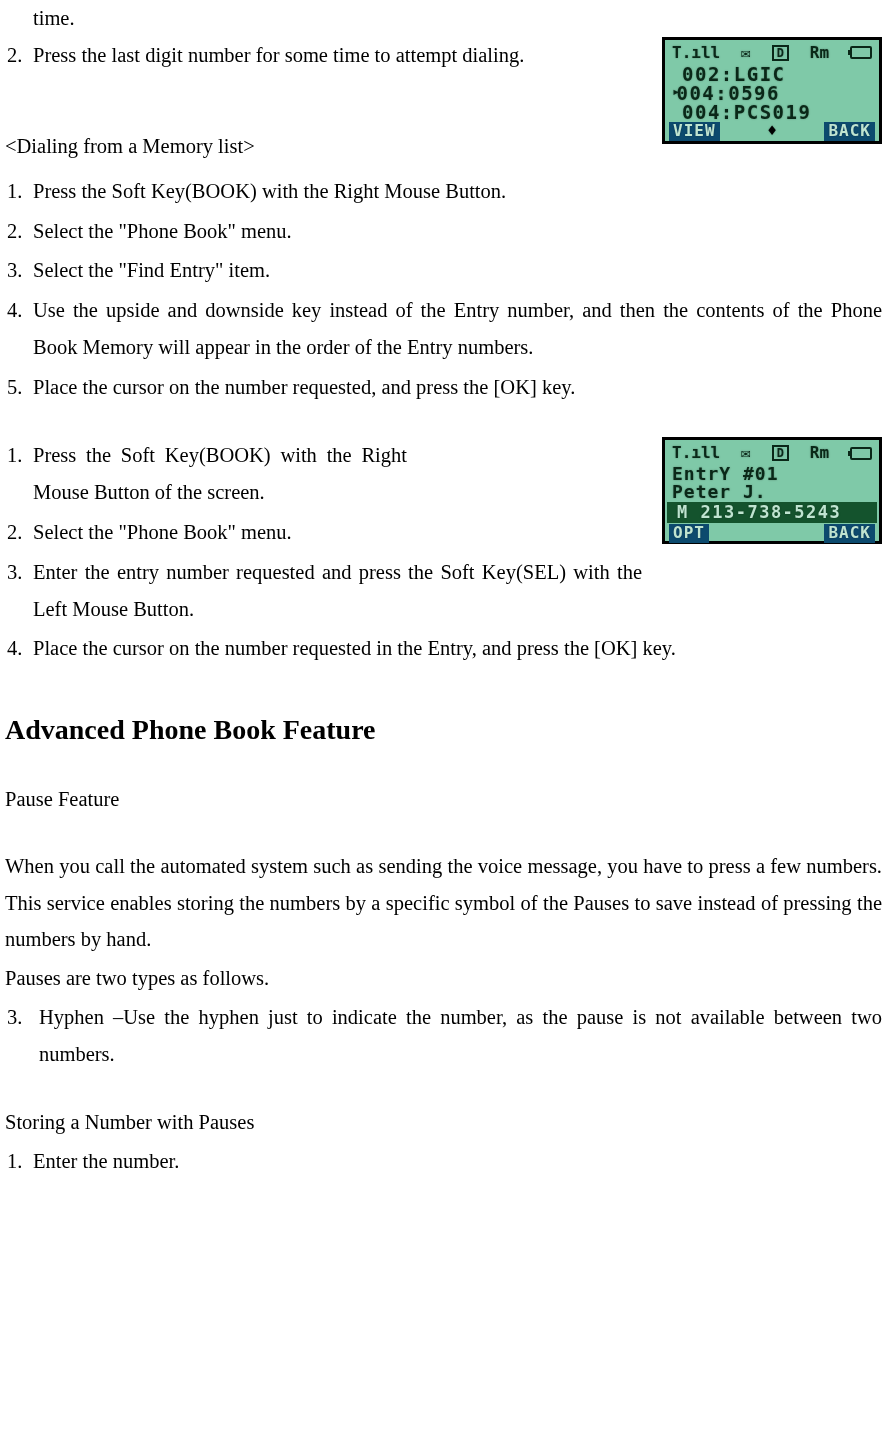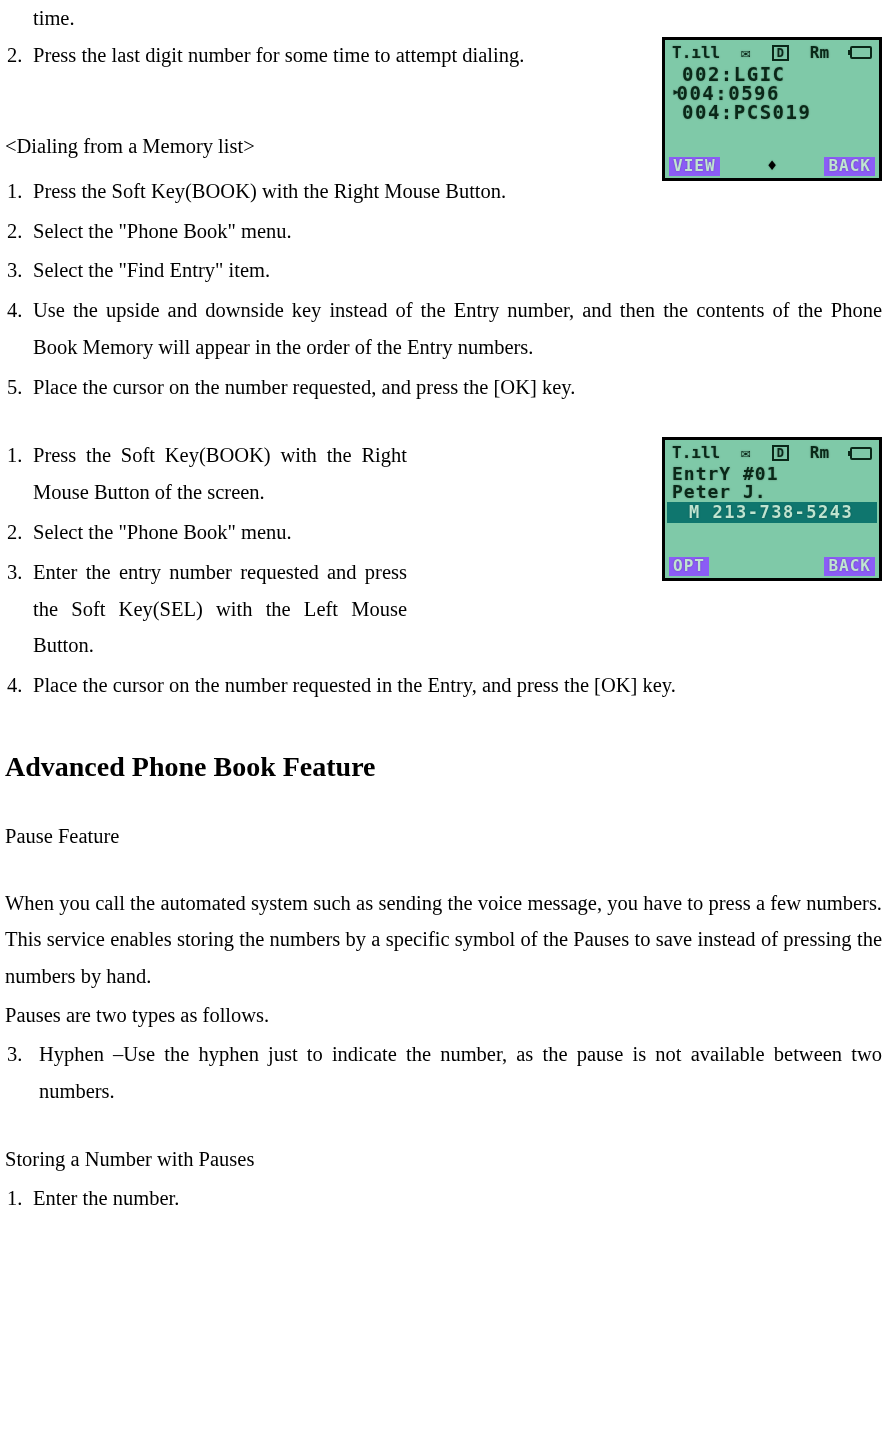--- a/index.html
+++ b/index.html
@@ -39,21 +39,21 @@
       font-weight: bold;
       margin-top: 35px;
       margin-bottom: 25px;
     }
     .img-right {
       float: right;
       margin-left: 15px;
     }
     .phone-screen {
       width: 220px;
-      height: 144px;
+      height: 107px;
       background: #7fc9a8;
       border: 3px solid #000;
       display: flex;
       flex-direction: column;
       font-family: monospace;
       color: #0a2818;
       font-weight: bold;
       font-size: 18px;
       padding: 4px 2px 2px;
       line-height: 1;
@@ -78,40 +78,40 @@
     }
     .row-line .cursor { letter-spacing:0; font-size:14px; margin-right:-4px; }
     .bottom-row {
       display: flex;
       justify-content: space-between;
       align-items: center;
       margin-top: auto;
       padding: 0 2px;
     }
     .soft-key {
-      background: #8b5cf6;
+      background: #0c4a6e;
       color: #bfe4d0;
       font-size: 16px;
       padding: 1px 4px 2px;
       letter-spacing: 1px;
     }
     .down-arrow {
       font-size: 16px;
       color: #000;
     }
     .entry-text {
       padding: 0 5px;
       font-size: 18px;
       letter-spacing: 1px;
     }
     .phone-number-bar {
-      background: #0f766e;
+      background: #14532d;
       color: #bfe4d0;
       font-size: 17px;
-      padding: 2px 22px;
+      padding: 2px 10px;
       letter-spacing: 1.5px;
       margin: 1px 0;
     }
     .bat-icon {
       width: 22px; height: 13px; border: 2px solid #0a2818; border-radius: 2px; position:relative;
     }
     .bat-icon::after { content:''; position:absolute; left:-4px; top:2px; width:3px; height:5px; background:#0a2818; }
     .bat-fill { display:flex; gap:1px; padding:1px; height:100%;}
     .bat-fill span { flex:1; background:#0a2818; }
     .clearfix::after { content:''; display:block; clear:both; }

